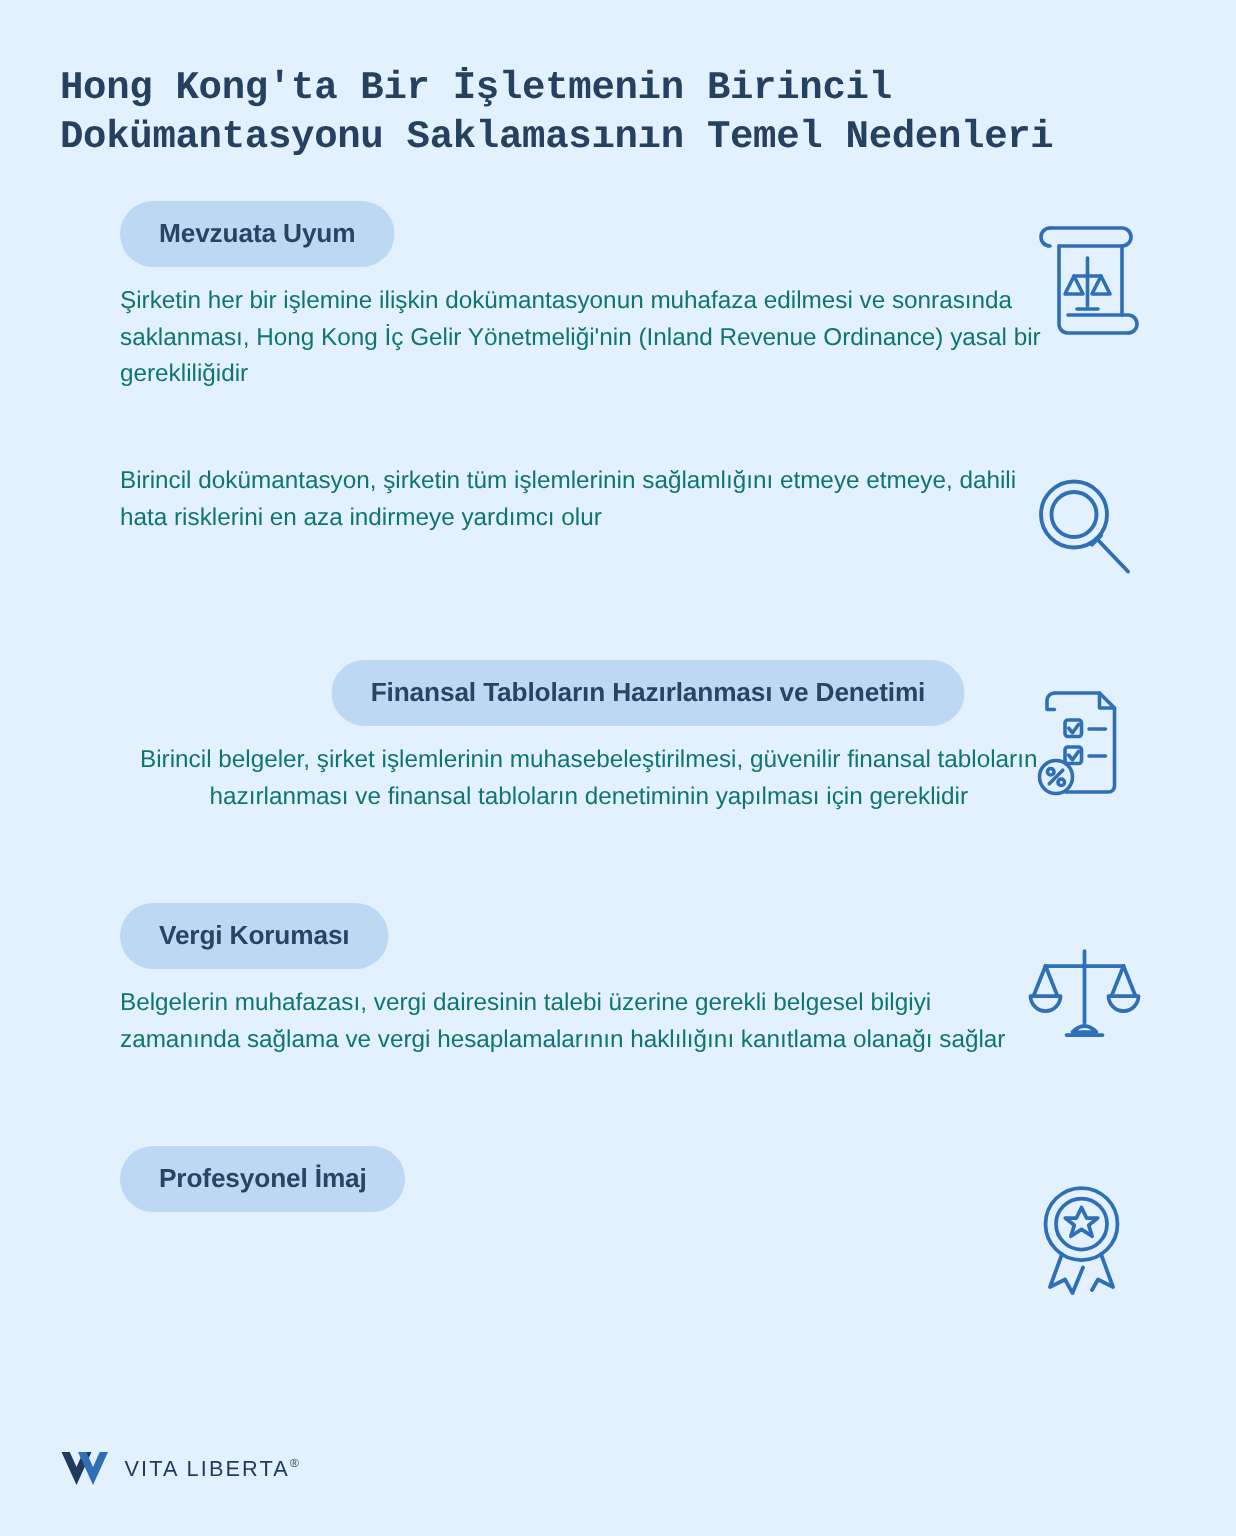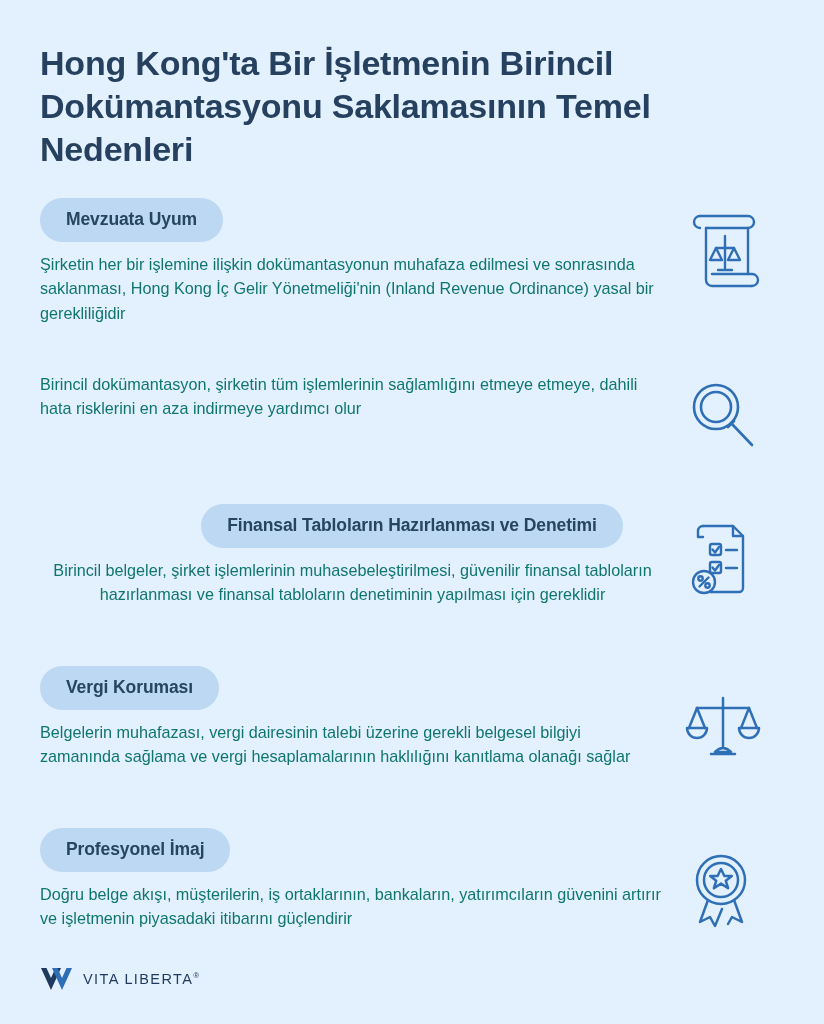--- a/index.html
+++ b/index.html
@@ -18,38 +18,40 @@
   }
 
   .page {
     width: 824px;
     height: 1024px;
     padding: 42px 40px 0 40px;
     position: relative;
   }
 
   .title {
-    font-size: 34px;
+    font-size: 26px;
     line-height: 1.27;
     font-weight: bold;
     color: #26415f;
     letter-spacing: -0.2px;
     max-width: 690px;
     margin-bottom: 26px;
+    font-family: Liberation Mono, monospace;
   }
 
   .items {
     display: flex;
     flex-direction: column;
   }
 
   .item {
     position: relative;
     margin-bottom: 14px;
     min-height: 128px;
+    margin-left: 40px;
   }
 
   .pill {
     display: inline-block;
     background: #bcd8f2;
     border-radius: 22px;
     padding: 11px 26px 12px 26px;
     font-size: 17.5px;
     font-weight: bold;
     color: #274461;
@@ -199,21 +201,20 @@
           <path d="M54 38 a10 10 0 0 0 20 0 z" fill="none"></path>
           <path d="M38 18 v38"></path>
           <path d="M30 62 q8 -8 16 0 z"></path>
           <path d="M26 64 h24"></path>
         </svg>
       </div>
     </div>
 
     <div class="item item-5">
       <div class="pill">Profesyonel İmaj</div>
-      <div class="item-body">Doğru belge akışı, müşterilerin, iş ortaklarının, bankaların, yatırımcıların güvenini artırır ve işletmenin piyasadaki itibarını güçlendirir</div>
       <div class="icon-slot">
         <svg width="70" height="76" viewBox="0 0 70 76" fill="none" stroke="#2f6fb5" stroke-width="2.5" stroke-linecap="round" stroke-linejoin="round">
           <circle cx="35" cy="28" r="24"></circle>
           <circle cx="35" cy="28" r="17"></circle>
           <path d="M35 17 l3.4 7 h7.4 l-6 4.8 2.3 7.4 -7.1 -4.6 -7.1 4.6 2.3 -7.4 -6 -4.8 h7.4 z"></path>
           <path d="M22 48 L14 70 l10 -5 5 9 7 -17"></path>
           <path d="M48 48 L56 70 l-10 -5 -4 7"></path>
         </svg>
       </div>
     </div>

